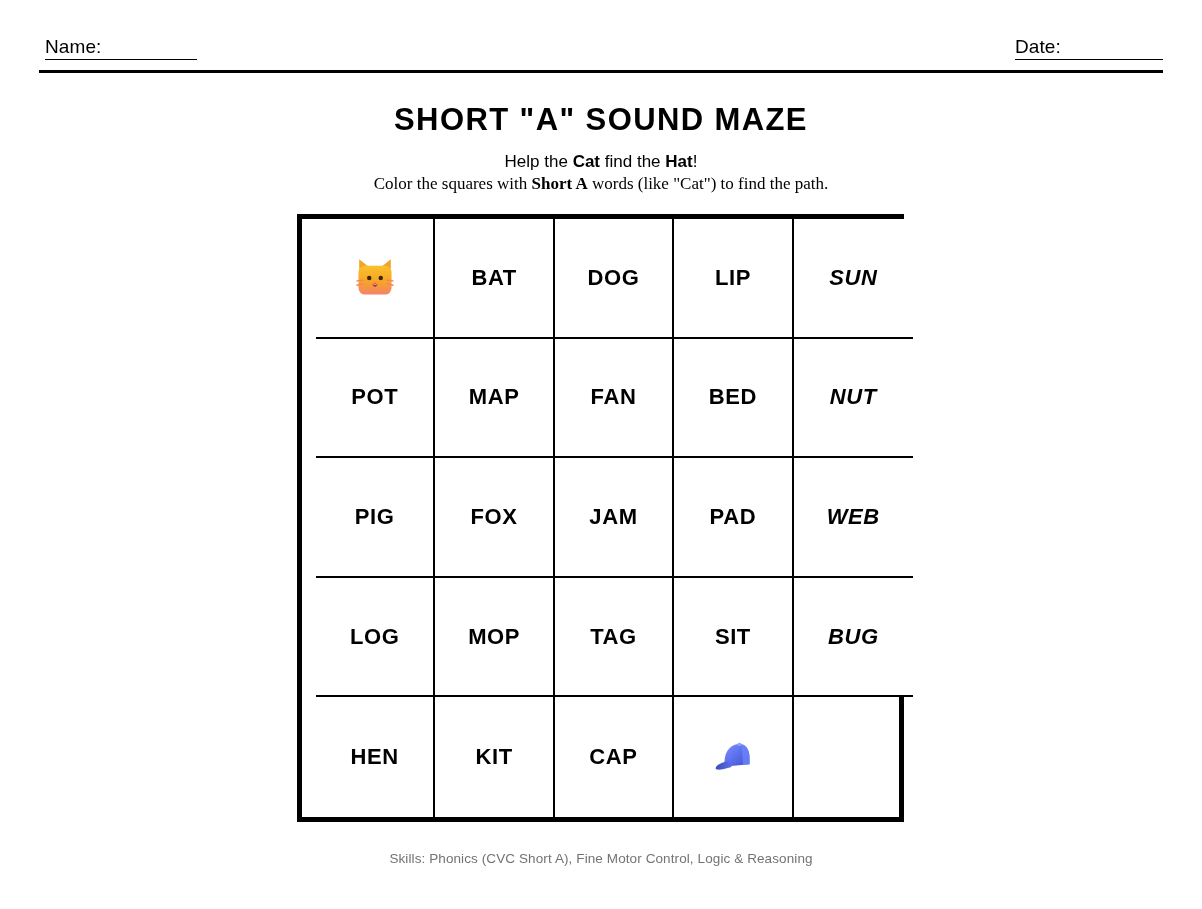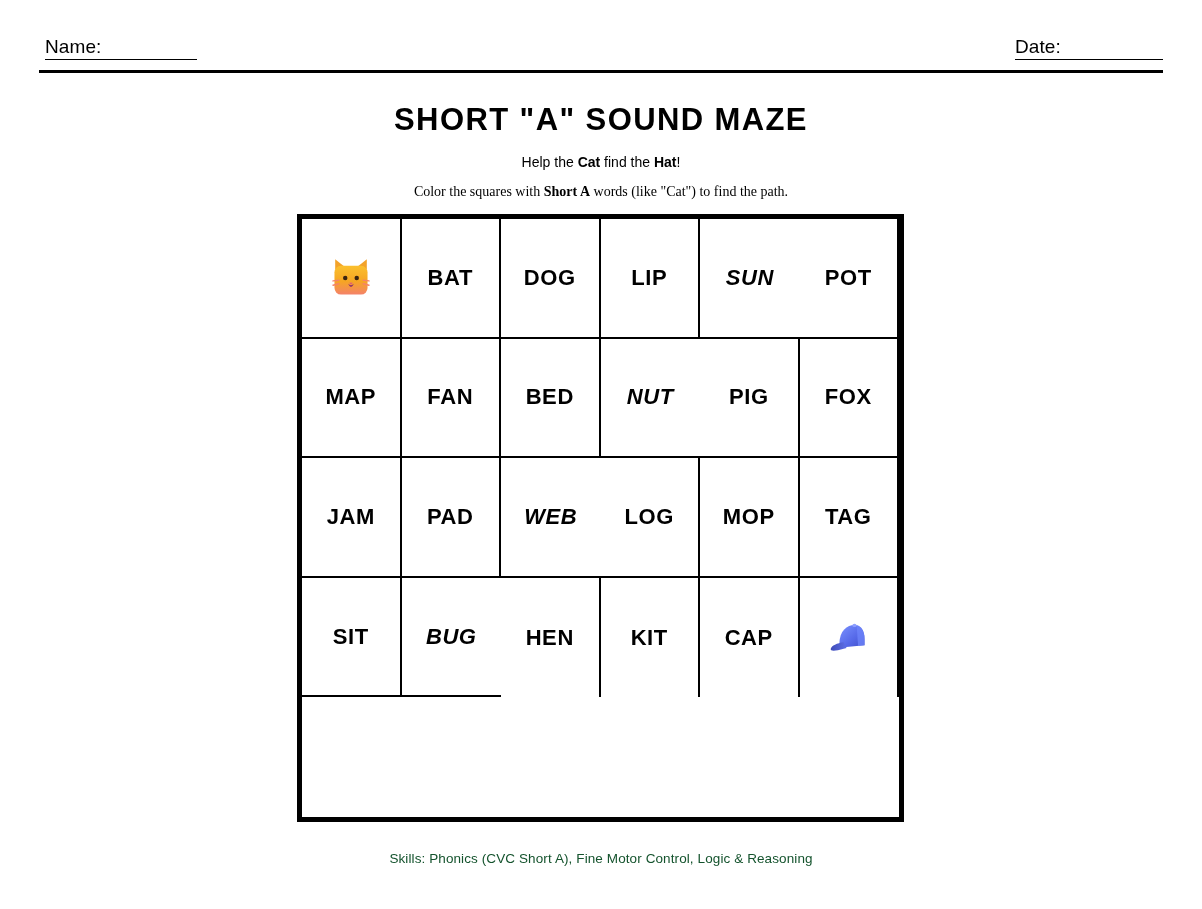--- a/index.html
+++ b/index.html
@@ -73,46 +73,47 @@
     text-align: center;
   }
   .sheet-title {
     font-size: 31px;
     font-weight: bold;
     letter-spacing: 1.4px;
     margin: 0;
     line-height: 40px;
   }
   .subtitle {
-    font-size: 14px;
+    font-size: 17px;
     font-weight: 400;
     line-height: 22px;
-    margin: 8px;
+    margin: 0;
   }
   .subtitle-1 { margin-top: 11px; }
   .subtitle-2 { margin-top: 0px; font-family: Liberation Serif, serif; }
   .subtitle b { font-weight: bold; }
 
   
   .maze-wrap {
     position: absolute;
     top: 214px;
     left: 297px;
     width: 607px;
     height: 608px;
     box-sizing: border-box;
     border: 5px solid #000;
     background: #fff;
   }
   .maze-grid {
     width: 100%;
     height: 100%;
     display: grid;
-    grid-template-columns: repeat(6, 1fr);
+    grid-template-columns: repeat(5, 1fr);
     grid-template-rows: repeat(5, 1fr);
+    padding-left: 14px;
   }
   .cell {
     box-sizing: border-box;
     border-right: 2px solid #000;
     border-bottom: 2px solid #000;
     display: flex;
     align-items: center;
     justify-content: center;
     background: #fff;
   }
@@ -131,21 +132,21 @@
   }
 
   
   .footer {
     position: absolute;
     top: 851px;
     left: 0;
     width: 1202px;
     text-align: center;
     font-size: 13.5px;
-    color: #14532d;
+    color: #737373;
     letter-spacing: 0.1px;
   }
 </style>
 </head>
 <body>
 
 <div class="header">
   <div class="header-row">
     <div class="field">
       <span class="field-label">Name:</span>

